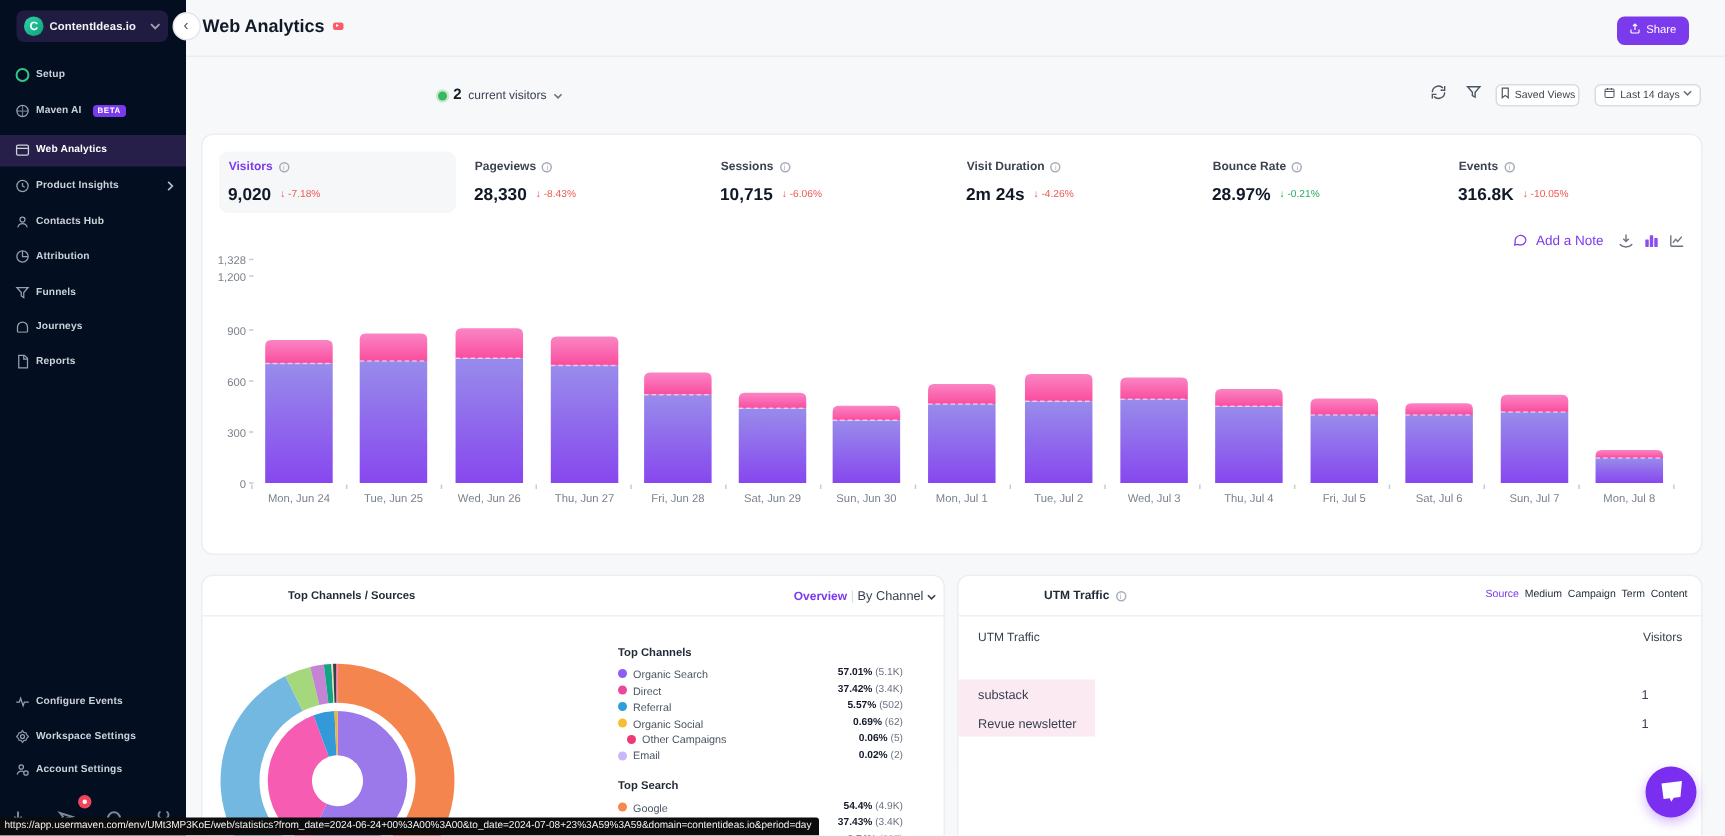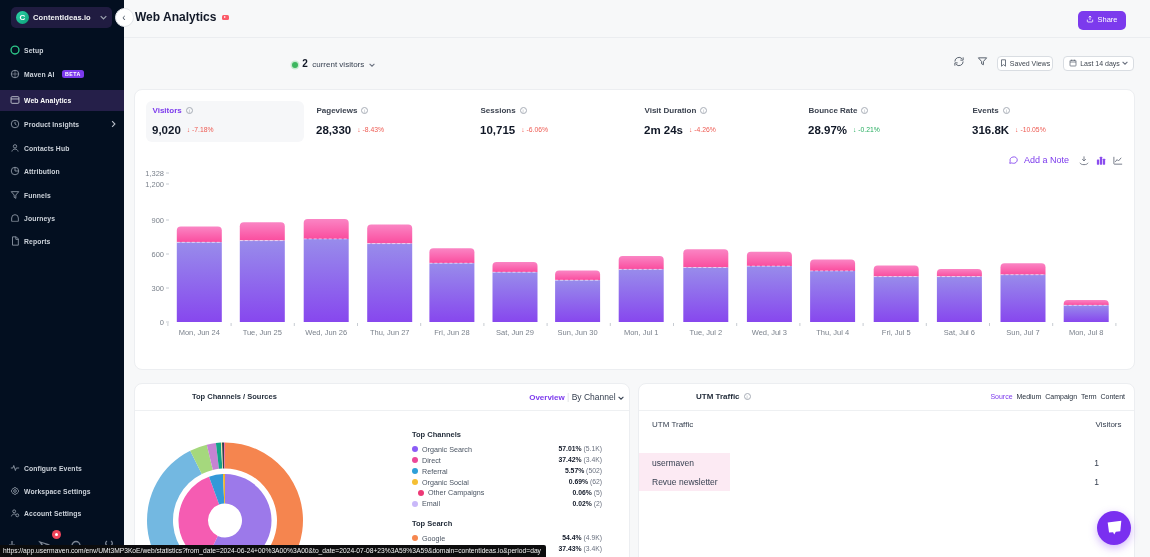--- a/index.html
+++ b/index.html
@@ -313,21 +313,21 @@
       <div style="position:absolute; right:9px; top:8.5px; font-size:7px; color:#1f2937;">
         <span style="color:#7c3aed">Source</span>&nbsp;&nbsp;Medium&nbsp;&nbsp;Campaign&nbsp;&nbsp;Term&nbsp;&nbsp;Content
       </div>
     </div>
     <div class="trow" style="top:31px; font-size:8px;">
         <span class="nm">UTM Traffic</span>
         <span style="position:absolute; right:12.5px; top:5px;">Visitors</span>
       </div>
     <div class="trow" style="top:69px;">
         <div class="pinkbar" style="width:91px"></div>
-        <span class="nm">usermaven</span>
+        <span class="nm">substack</span>
         <span class="vl">1</span>
       </div>
     <div class="trow" style="top:88px;">
         <div class="pinkbar" style="width:91px"></div>
         <span class="nm">Revue newsletter</span>
         <span class="vl">1</span>
       </div>
   </div>
 
   <div class="abs" id="sidebar">

